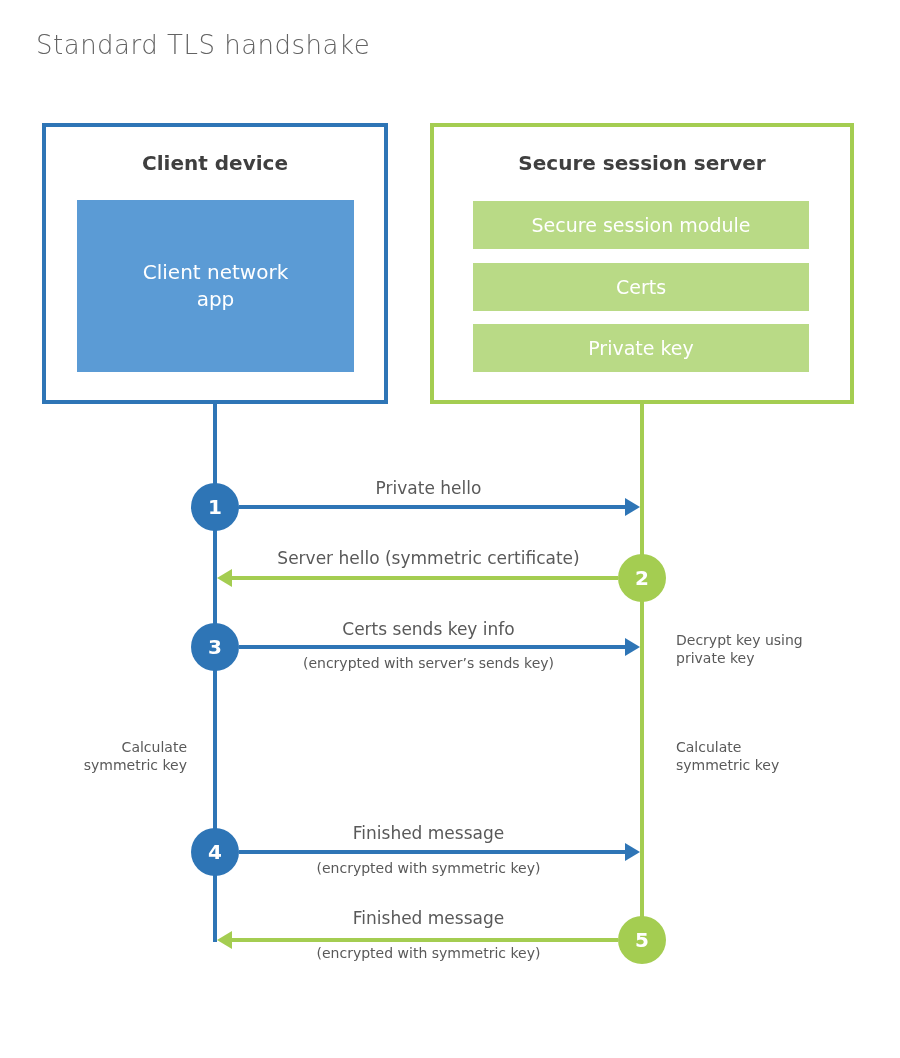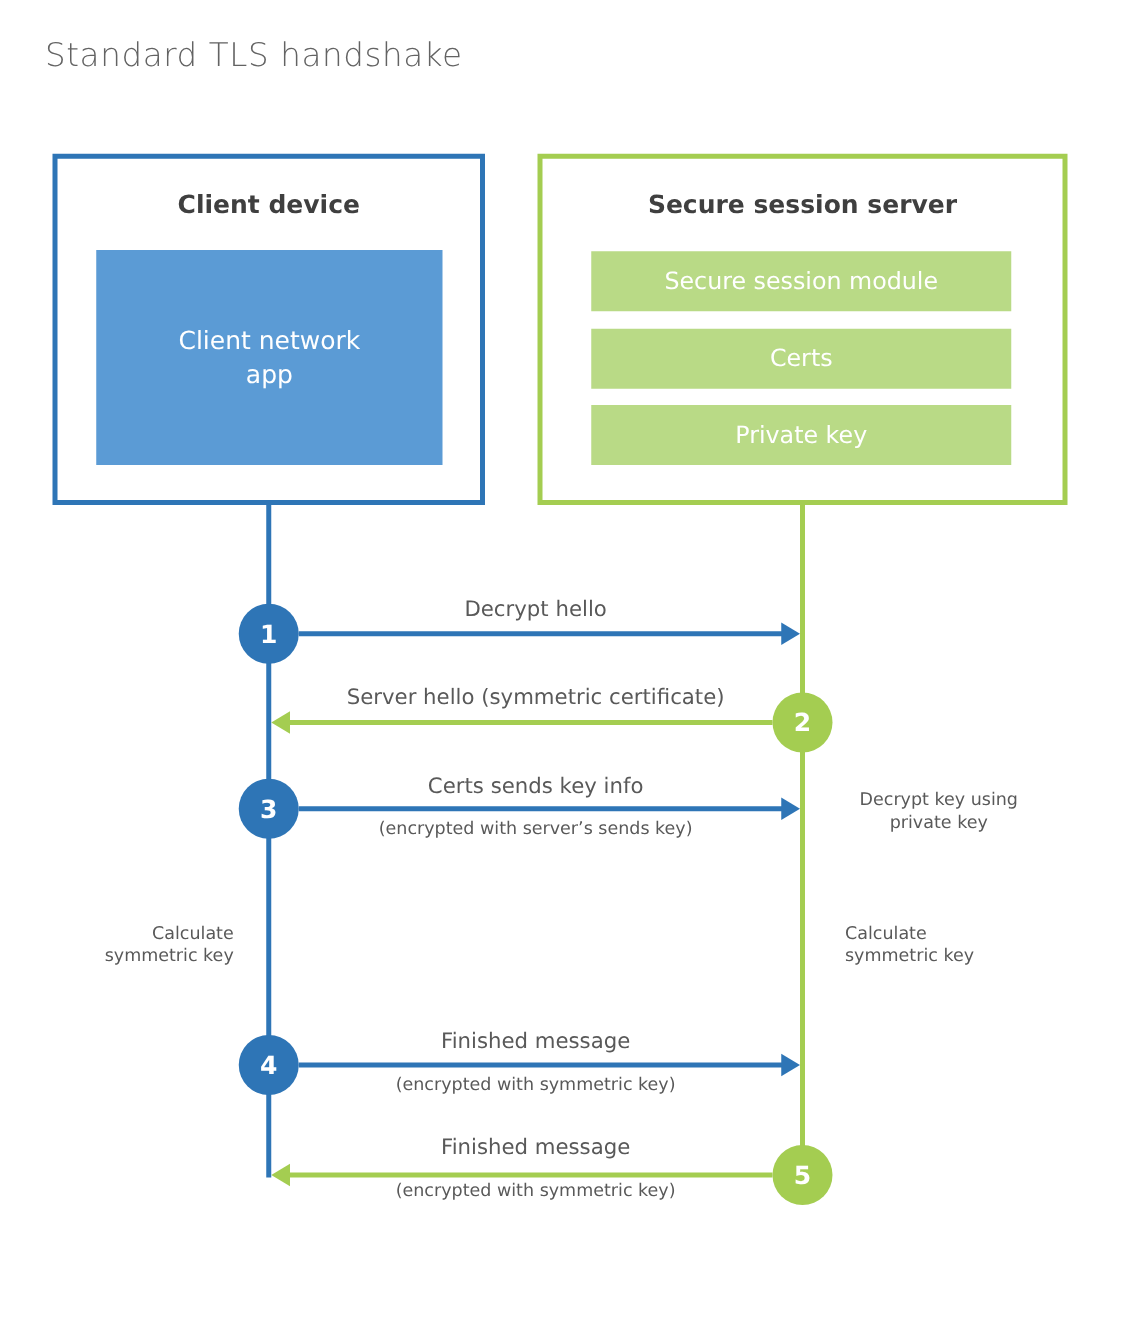--- a/index.html
+++ b/index.html
@@ -152,21 +152,21 @@
   .l5 { top: 908px; }  .s5 { top: 945px; }
 
   
   .side-note {
     position: absolute;
     color: #595959;
     font-size: 14px;
     line-height: 18px;
     white-space: pre-line;
   }
-  .note-decrypt    { left: 676px; top: 631px; width: 150px; text-align: center; }
+  .note-decrypt    { left: 676px; top: 631px; width: 150px; text-align: left; }
   .note-calc-right { left: 676px; top: 738px; width: 150px; text-align: left; }
   .note-calc-left  { left: 60px;  top: 738px; width: 127px; text-align: right; }
 </style>
 </head>
 <body>
 
 <div class="stage">
 
   <div class="diagram-title">Standard TLS handshake</div>
 
@@ -180,21 +180,21 @@
   <div class="actor-box client-box">
     <div class="box-heading">Client device</div>
     <div class="client-app">Client network
 app</div>
   </div>
 
   <div class="lifeline blue"></div>
   <div class="lifeline green"></div>
 
   <div class="arrow blue dir-right a1"></div>
-  <div class="msg-label l1">Decrypt hello</div>
+  <div class="msg-label l1">Private hello</div>
   <div class="step-circle blue c1">1</div>
 
   <div class="arrow green dir-left a2"></div>
   <div class="msg-label l2">Server hello (symmetric certificate)</div>
   <div class="step-circle green c2">2</div>
 
   <div class="arrow blue dir-right a3"></div>
   <div class="msg-label l3">Certs sends key info</div>
   <div class="msg-sublabel s3">(encrypted with server’s sends key)</div>
   <div class="step-circle blue c3">3</div>

